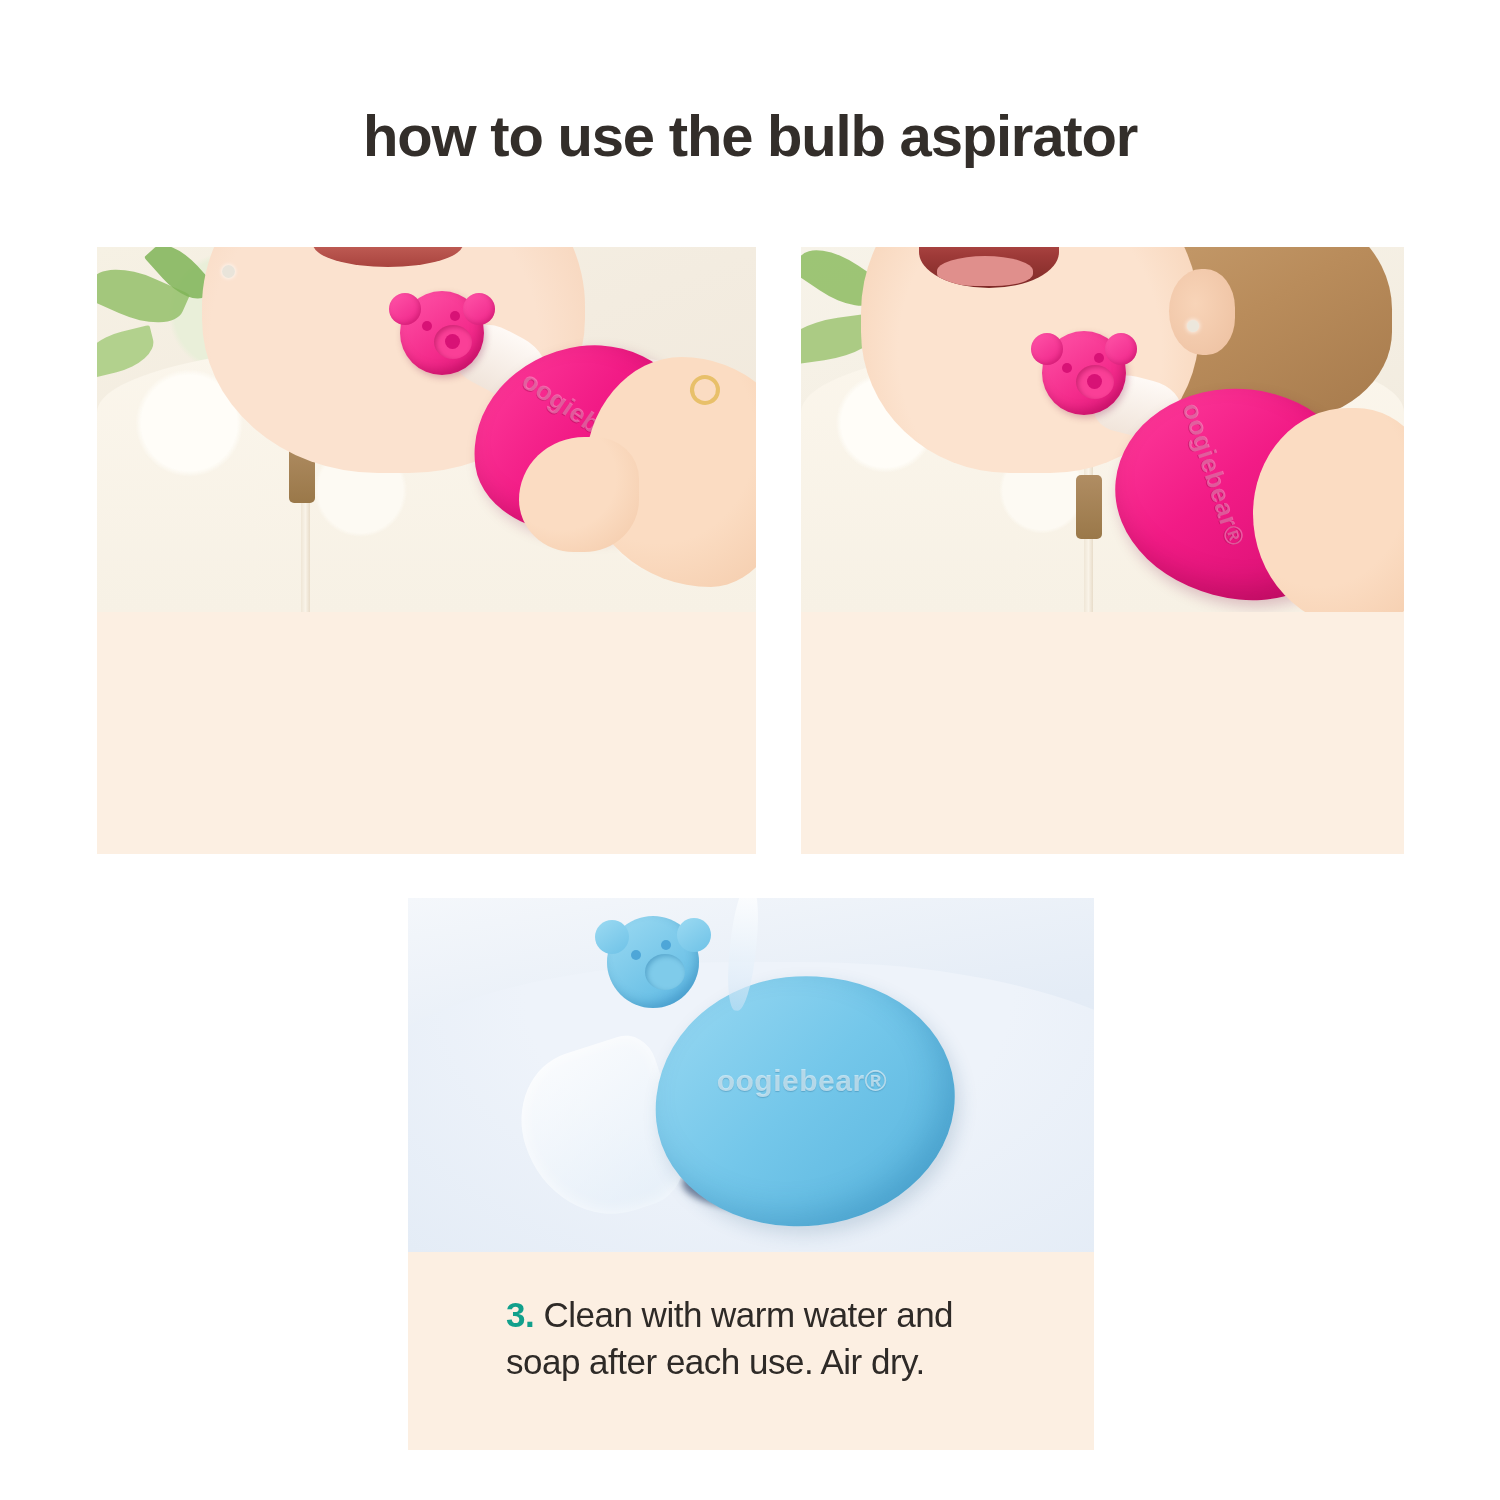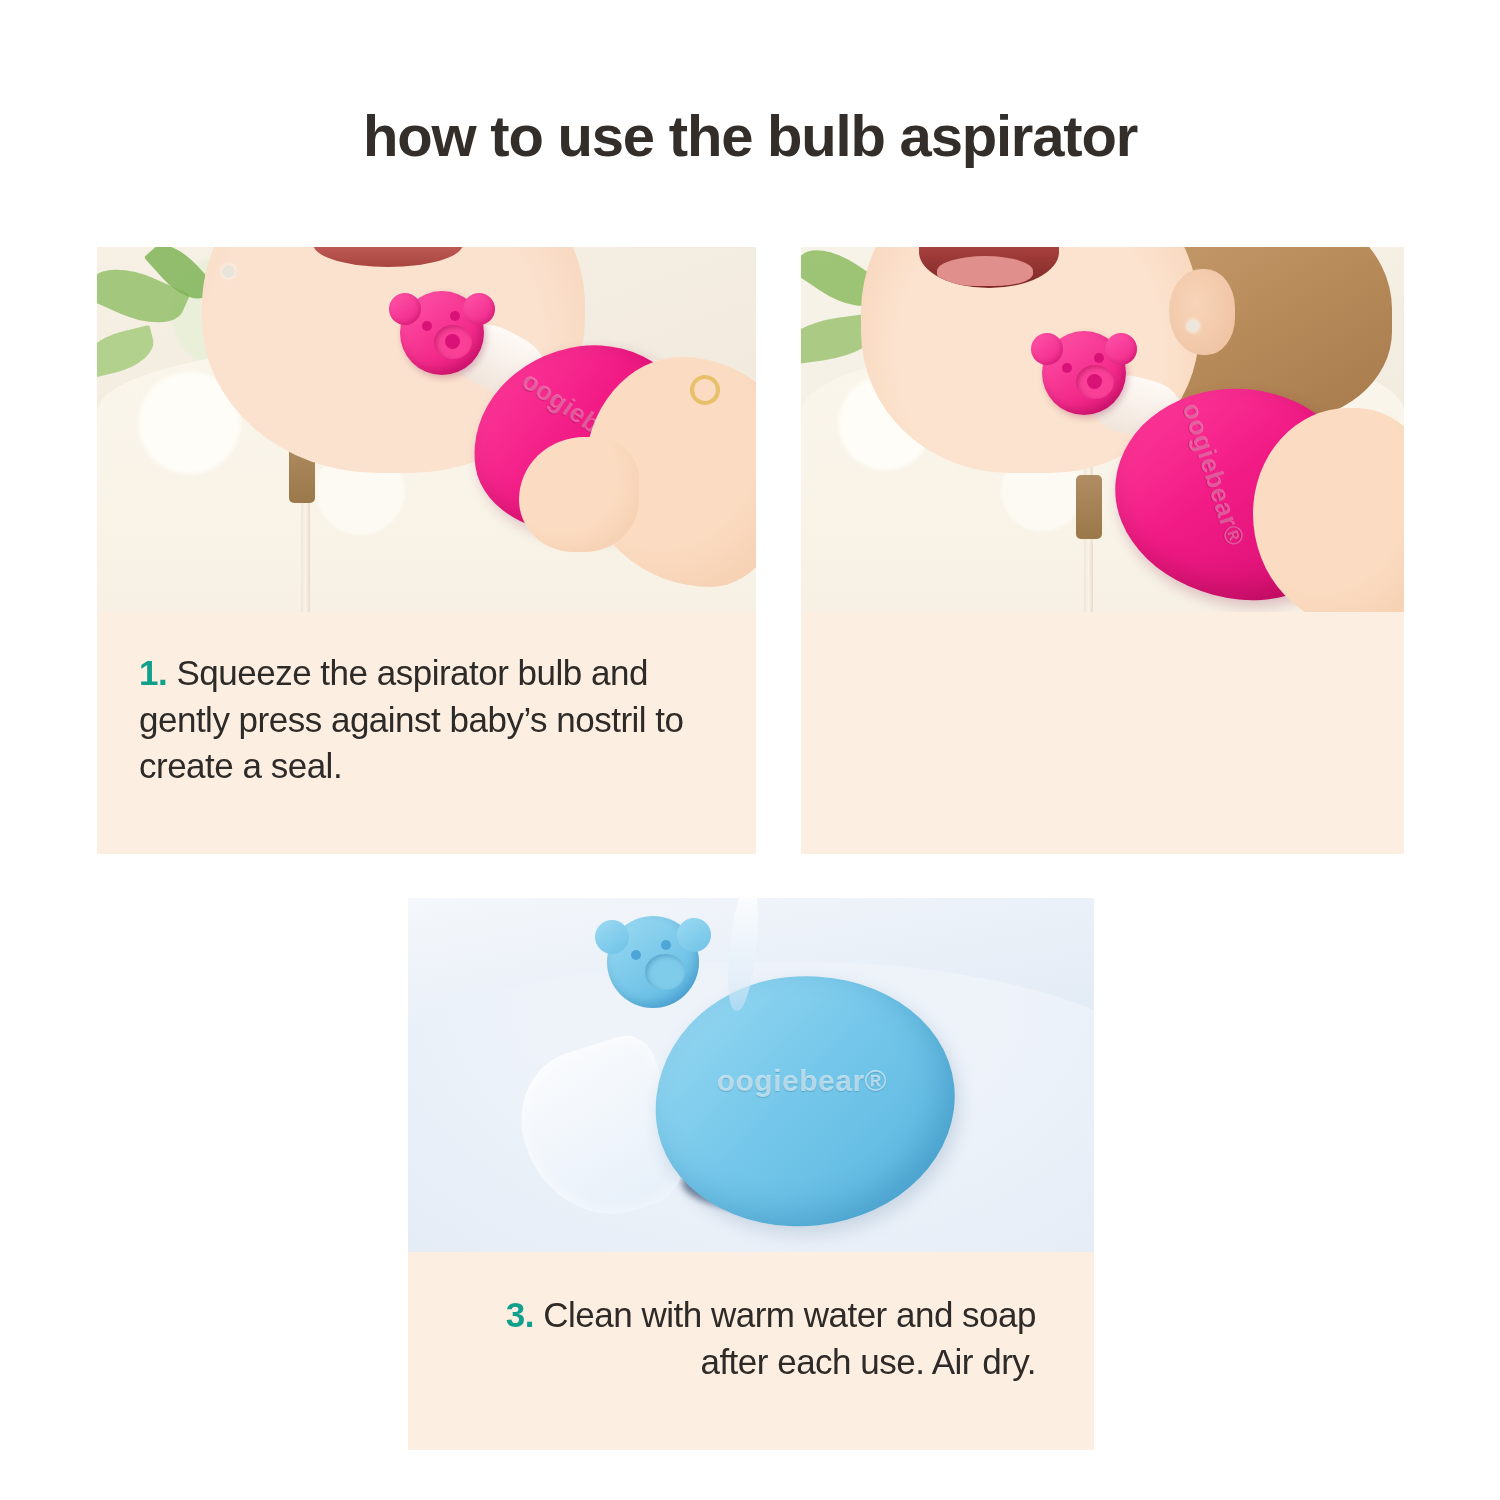--- a/index.html
+++ b/index.html
@@ -34,21 +34,21 @@
   #card-3 .photo { height:354px; }
 
   .caption {
     background:#FCEFE2;
     padding:38px 42px 26px 42px;
     font-size:35px;
     line-height:1.33;
     color:#2E2A27;
     letter-spacing:-0.5px;
   }
-  #card-3 .caption { padding:40px 58px 26px 58px; text-align:right; }
+  #card-3 .caption { padding:40px 58px 26px 58px; text-align:left;margin-left:40px; }
   .step-num { color:#11A08C; font-weight:700; }
 
   
   .p1-bg {
     position:absolute; inset:0;
     background:
       radial-gradient(circle at 20% 18%, #e9efd9 0 9%, transparent 10%),
       linear-gradient(160deg,#f6f1e4 0%,#f3ece0 40%,#efe7da 100%);
   }
   .leaf { position:absolute; background:#8fbf63; border-radius:60% 5% 60% 5%; opacity:.85; }
@@ -250,24 +250,20 @@
       <div class="brand" id="p1-brand">oogiebear®</div>
       <div class="bear" id="p1-bear">
         <div class="eye" style="left:22px;top:30px;"></div>
         <div class="eye" style="left:50px;top:20px;"></div>
         <div class="snout"></div>
       </div>
       <div class="hand" id="p1-hand"></div>
       <div class="hand" id="p1-thumb"></div>
       <div class="ring" id="p1-ring"></div>
     </div>
-    <div class="caption">
-      <span class="step-num">1.</span>
-      <span>Squeeze the aspirator bulb and gently press against baby’s nostril to create a seal.</span>
-    </div>
   </div>
 
   <div class="card" id="card-2">
     <div class="photo">
       <div class="p2-bg"></div>
       <div class="leaf p2-leaf1"></div>
       <div class="leaf p2-leaf2"></div>
       <div class="leaf p2-leaf3"></div>
       <div class="leaf p2-leaf4"></div>
       <div class="fleece"></div>

